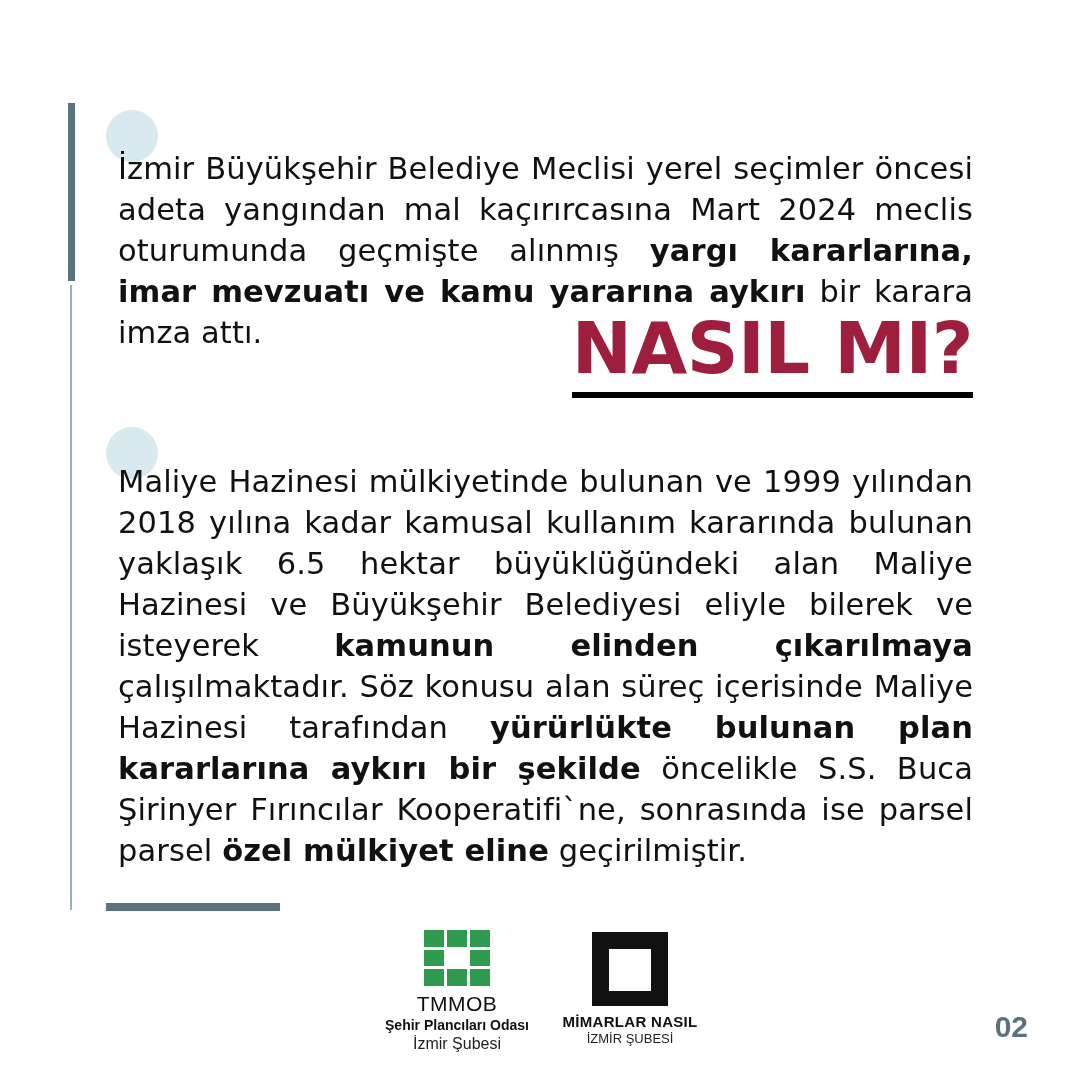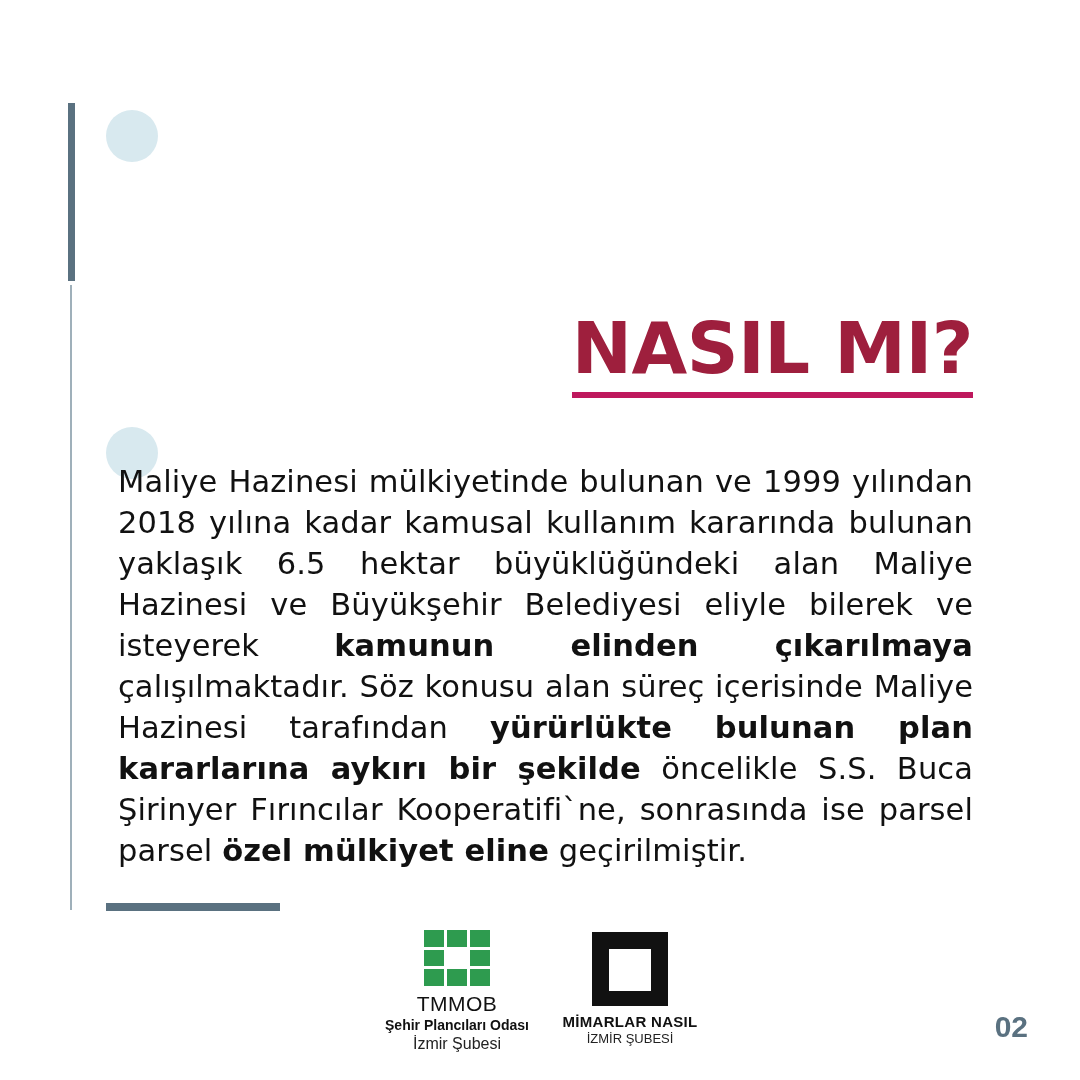--- a/index.html
+++ b/index.html
@@ -74,21 +74,21 @@
 
   .headline {
     position: absolute;
     right: 107px;
     top: 308px;
     font-size: 72px;
     line-height: 80px;
     font-weight: 700;
     color: #9e1f3d;
     letter-spacing: -0.5px;
-    border-bottom: 6px solid #be185d;
+    border-bottom: 6px solid #000000;
     padding-bottom: 4px;
   }
 
   
   .footer {
     position: absolute;
     left: 0;
     right: 0;
     top: 930px;
     height: 120px;
@@ -201,20 +201,21 @@
 
 <div class="page">
 
   <div class="rule-top"></div>
   <div class="rule-bottom"></div>
   <div class="rule-foot"></div>
 
   <div class="dot dot-1"></div>
   <div class="dot dot-2"></div>
 
+  <p class="para para-1"><span>İzmir Büyükşehir Belediye Meclisi yerel seçimler öncesi adeta yangından mal kaçırırcasına Mart 2024 meclis oturumunda geçmişte alınmış </span><b>yargı kararlarına, imar mevzuatı ve kamu yararına aykırı</b><span> bir karara imza attı.</span></p>
 
   <div class="headline">NASIL MI?</div>
 
   <p class="para para-2"><span>Maliye Hazinesi mülkiyetinde bulunan ve 1999 yılından 2018 yılına kadar kamusal kullanım kararında bulunan yaklaşık 6.5 hektar büyüklüğündeki alan Maliye Hazinesi ve Büyükşehir Belediyesi eliyle bilerek ve isteyerek </span><b>kamunun elinden çıkarılmaya</b><span> çalışılmaktadır. Söz konusu alan süreç içerisinde Maliye Hazinesi tarafından </span><b>yürürlükte bulunan plan kararlarına aykırı bir şekilde</b><span> öncelikle S.S. Buca Şirinyer Fırıncılar Kooperatifi`ne, sonrasında ise parsel parsel </span><b>özel mülkiyet eline</b><span> geçirilmiştir.</span></p>
 
   <div class="footer">
 
     <div class="logo-spo">
       <div class="spo-mark">
         <i></i>

